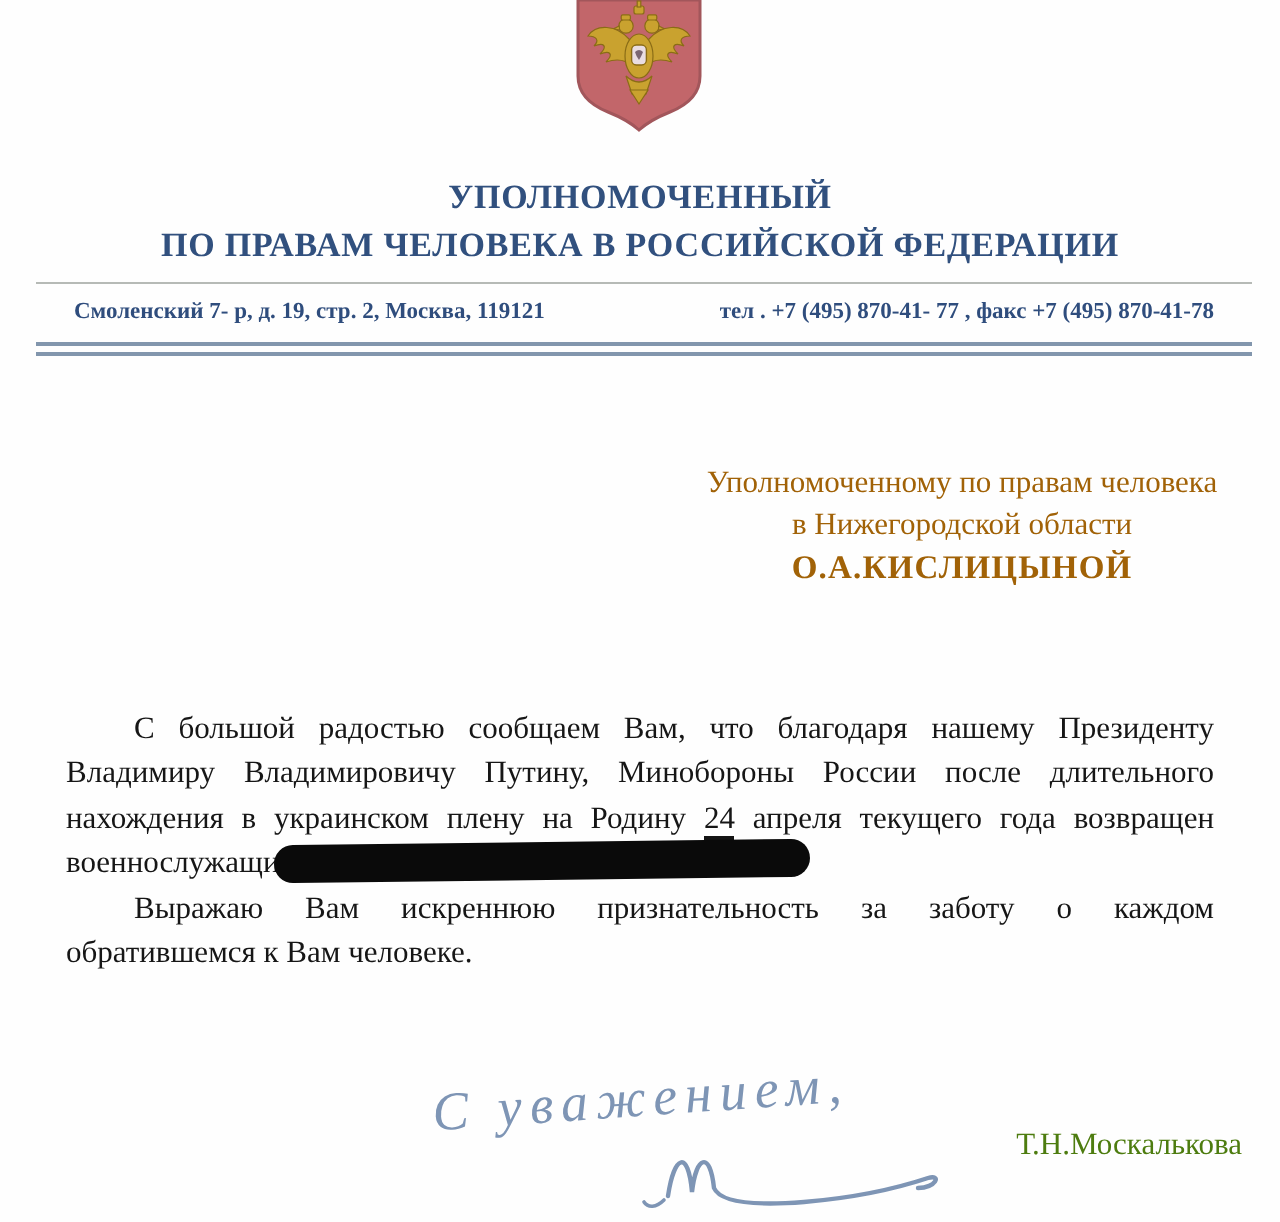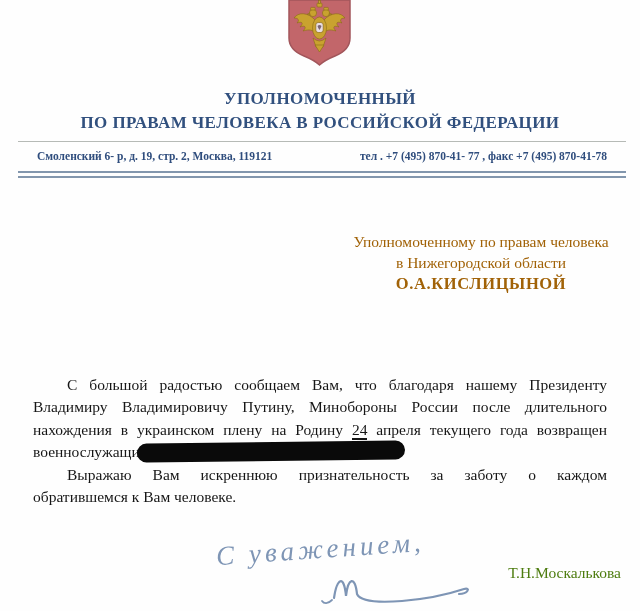--- a/index.html
+++ b/index.html
@@ -46,21 +46,21 @@
     text-align:center; font-size:15.5px; line-height:21px; color:#a16207;
   }
   .recipient-name { font-weight:bold; font-size:16.5px; letter-spacing:0.6px; }
 
   .salutation {
     position:absolute; top:321px; left:33px; width:574px;
     text-align:center; font-size:16px;
   }
 
   .body-text {
-    position:absolute; top:374px; left:33px; width:574px;
+    position:absolute; top:354px; left:33px; width:574px;
     font-size:15.5px; line-height:22.4px; color:#161616;
   }
   .body-text p { margin:0; }
   .jline {
     display:inline-block; width:100%; box-sizing:border-box;
     text-align:justify; text-align-last:justify;
   }
   .indent { padding-left:34px; }
   .u24 { border-bottom:2px solid #141414; }
   .redaction {
@@ -116,21 +116,21 @@
   </div>
 
   <div class="letter-title">
     <div>УПОЛНОМОЧЕННЫЙ</div>
     <div>ПО ПРАВАМ ЧЕЛОВЕКА В РОССИЙСКОЙ ФЕДЕРАЦИИ</div>
   </div>
 
   <div class="rule-thin"></div>
 
   <div class="address-row">
-    <span>Смоленский 6- р, д. 19, стр. 2, Москва, 119121</span>
+    <span>Смоленский 7- р, д. 19, стр. 2, Москва, 119121</span>
     <span>тел . +7  (495) 870-41- 77 , факс +7 (495) 870-41-78</span>
   </div>
 
   <div class="rule-double"></div>
 
 
   <div class="recipient">
     <div>Уполномоченному по правам человека</div>
     <div>в Нижегородской области</div>
     <div class="recipient-name">О.А.КИСЛИЦЫНОЙ</div>

